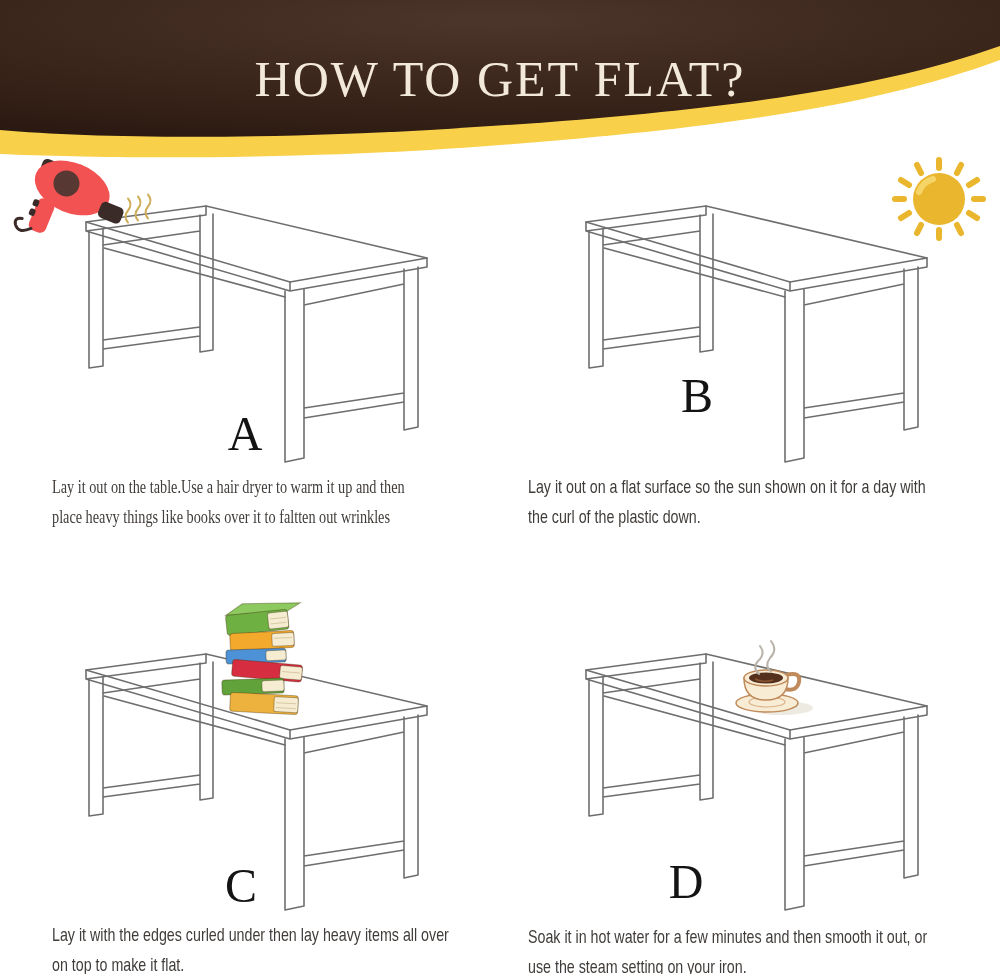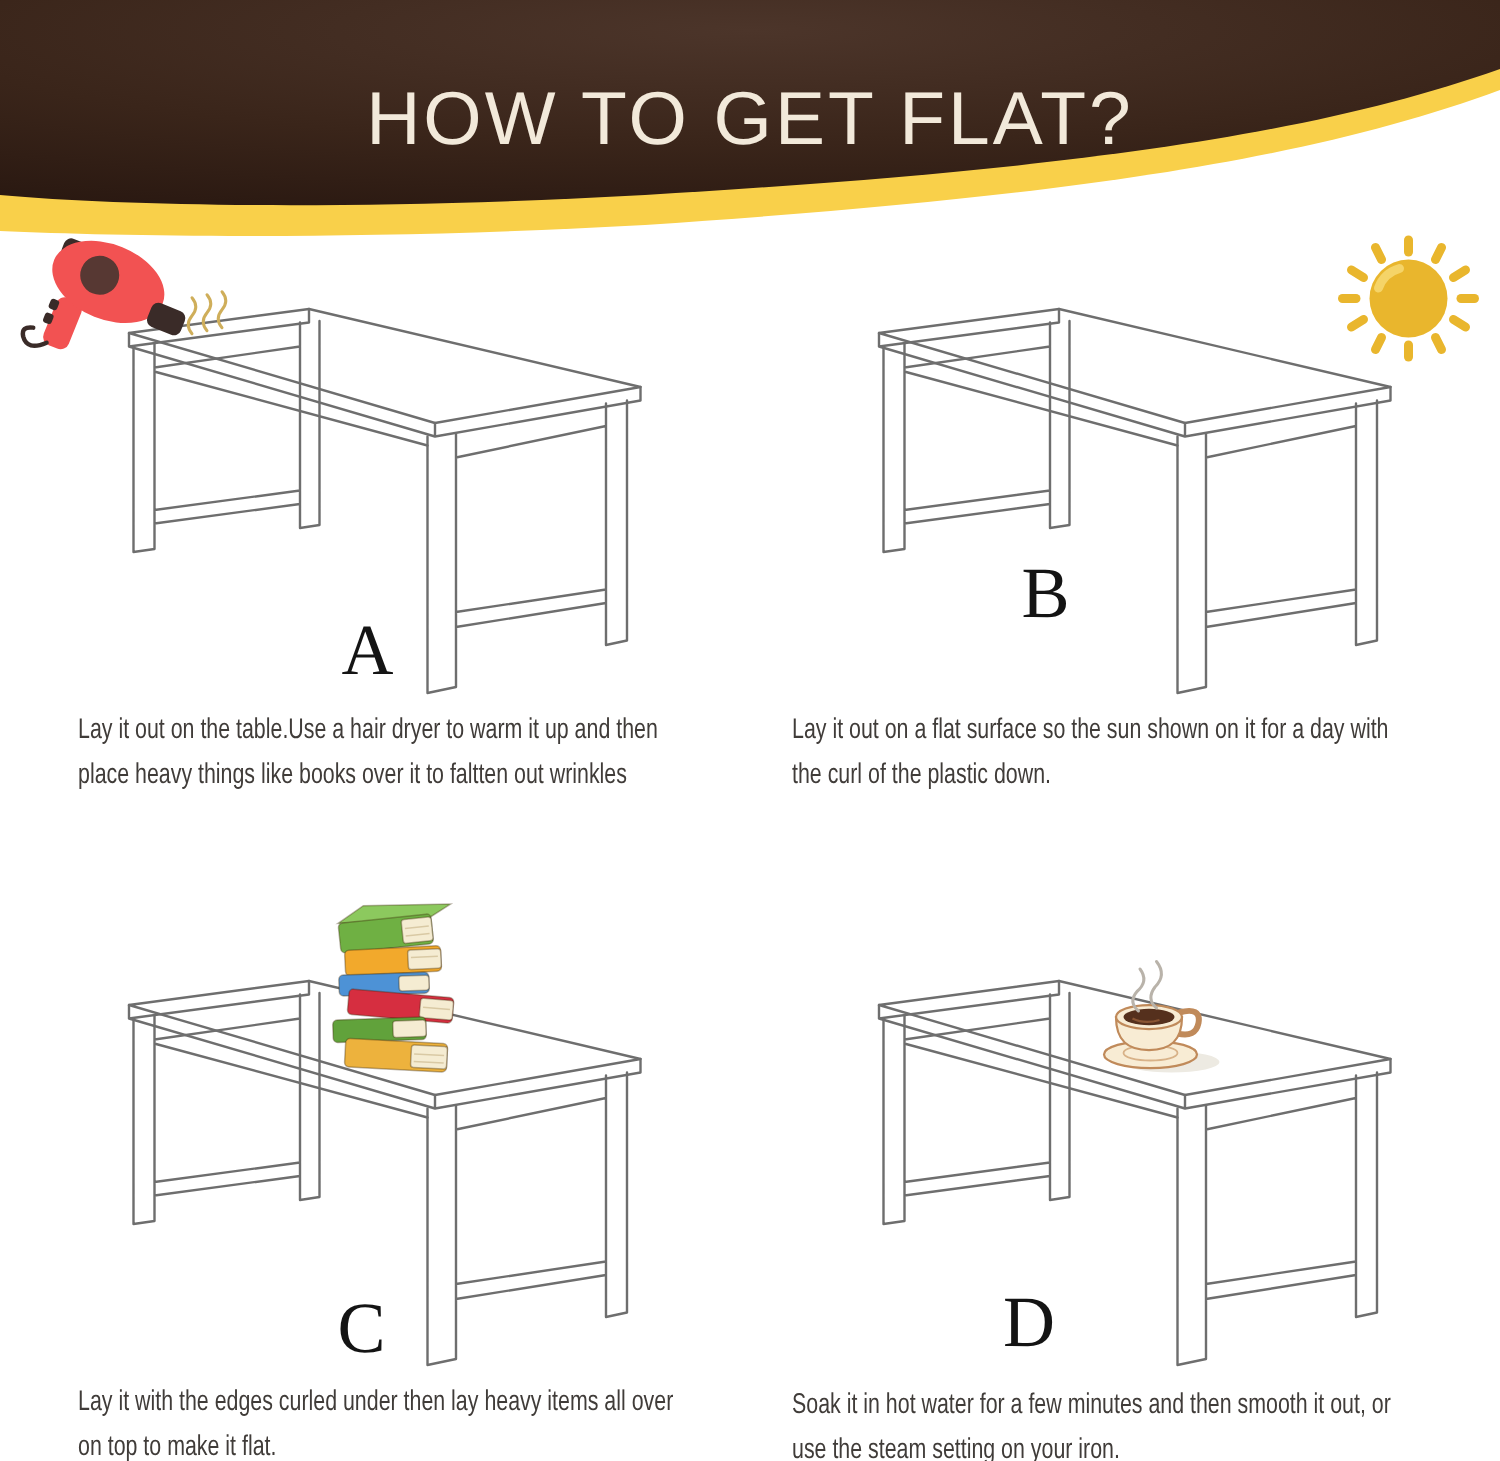--- a/index.html
+++ b/index.html
@@ -4,21 +4,21 @@
 <style>
   html,body{margin:0;padding:0;}
   body{
     width:1000px;height:974px;position:relative;background:#ffffff;
     font-family:"Liberation Sans", sans-serif;overflow:hidden;
   }
   
   .header-svg{position:absolute;left:0;top:0;width:1000px;height:170px;display:block;}
   .page-title{
     position:absolute;left:0;top:16px;width:1000px;text-align:center;
-    font-family:Liberation Sans, sans-serif;font-size:50px;letter-spacing:2px;
+    font-family:Liberation Serif, serif;font-size:50px;letter-spacing:2px;
     color:#f2e9da;font-weight:normal;
   }
   
   .desk{position:absolute;width:440px;height:330px;}
   .desk-a{left:42px;top:150px;}
   .desk-b{left:542px;top:150px;}
   .desk-c{left:42px;top:598px;}
   .desk-d{left:542px;top:598px;}
   
   .icon{position:absolute;}
@@ -34,21 +34,21 @@
   .letter-a{left:200px;top:406px;}
   .letter-b{left:652px;top:368px;}
   .letter-c{left:196px;top:858px;}
   .letter-d{left:641px;top:854px;}
   
   .caption{position:absolute;color:#403c39;}
   .cap-line{
     font-size:19px;line-height:30px;white-space:nowrap;
     transform:scaleX(0.75);transform-origin:left center;
   }
-  .caption-a{left:52px;top:472px;}
+  .caption-a{left:52px;top:472px;font-family:Liberation Serif, serif;}
   .caption-b{left:528px;top:472px;}
   .caption-c{left:52px;top:920px;}
   .caption-d{left:528px;top:922px;}
 </style>
 </head>
 <body>
 
 <svg width="0" height="0" style="position:absolute" aria-hidden="true">
   <defs>
     <g id="desk-g" fill="none" stroke="#6e6e6e" stroke-width="1.6" stroke-linejoin="round" stroke-linecap="round">

